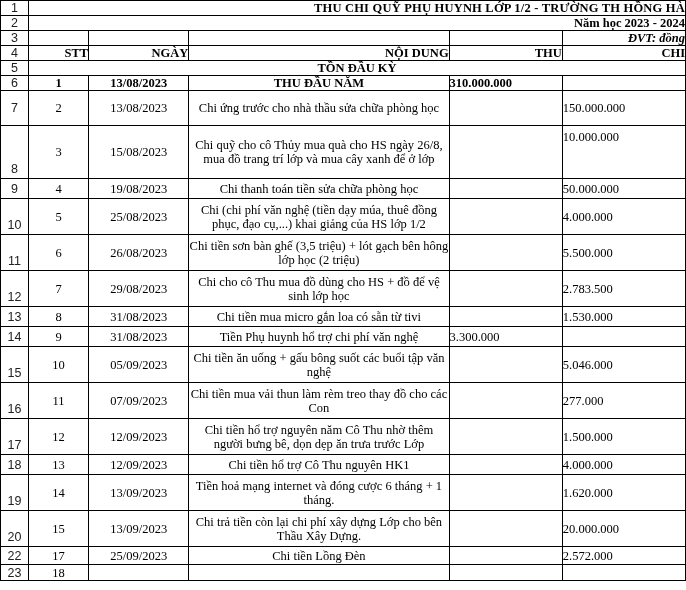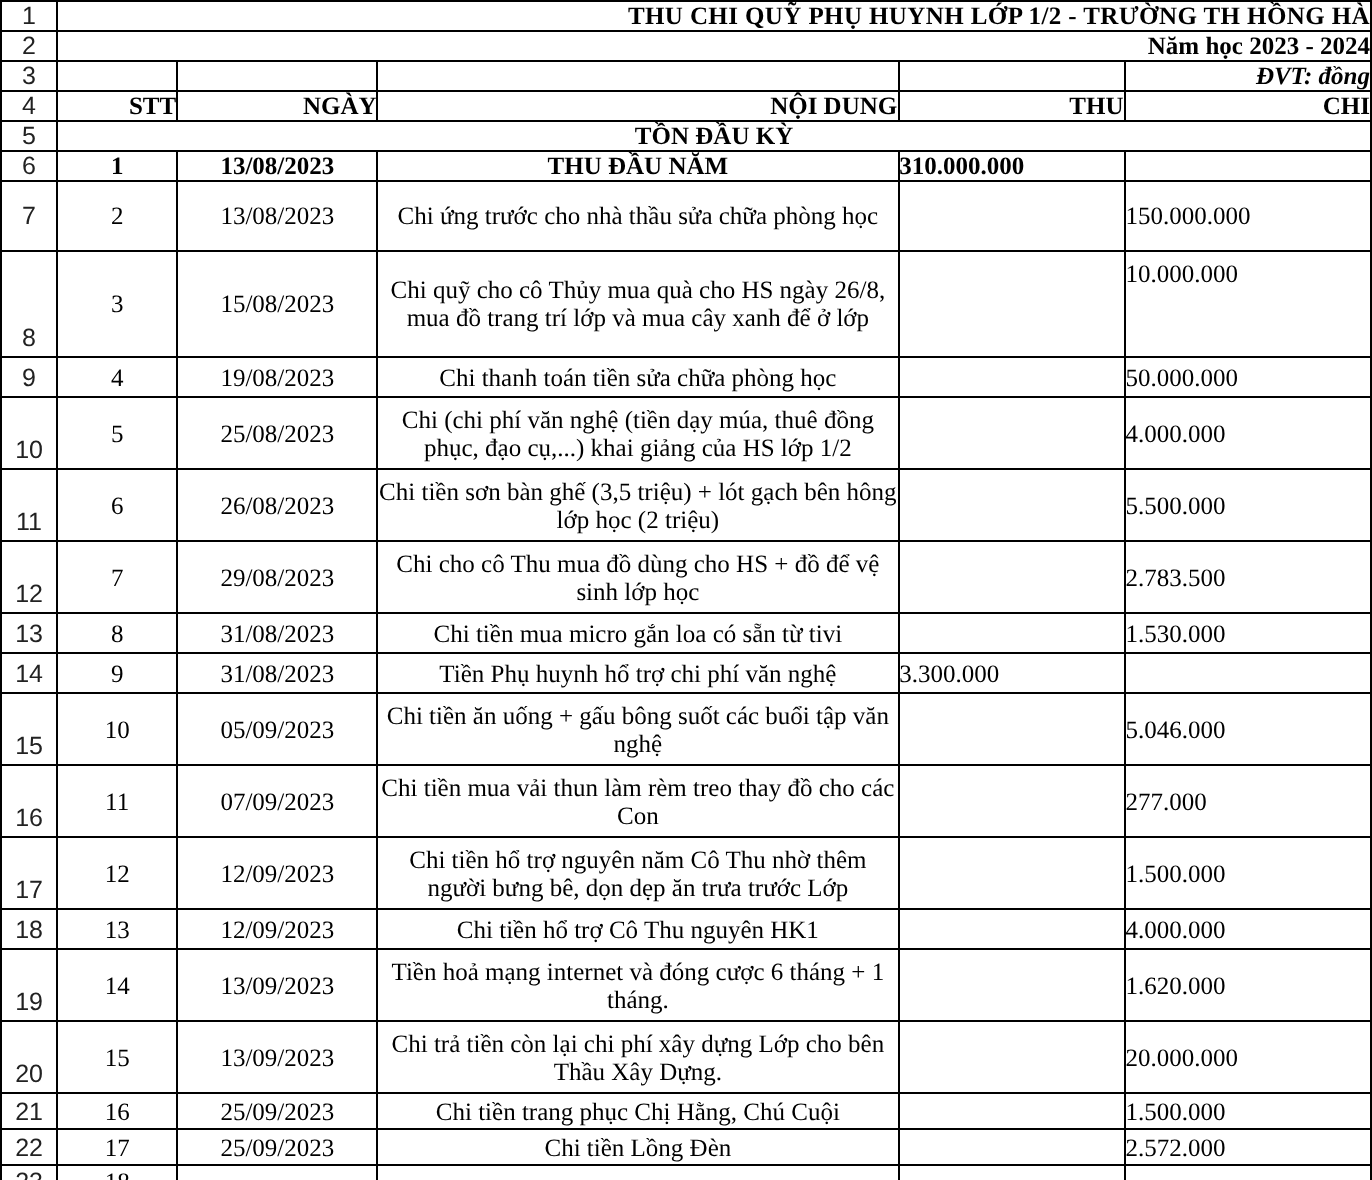--- a/index.html
+++ b/index.html
@@ -268,28 +268,20 @@
 
       <tr>
         <td class="rownum" style="height:33px;vertical-align:bottom;padding-bottom:2px">20</td>
         <td class="c cellpad">15</td>
         <td class="c cellpad">13/09/2023</td>
         <td class="desc">Chi trả tiền còn lại chi phí xây dựng Lớp cho bên Thầu Xây Dựng.</td>
         <td class="r cellpad"></td>
         <td class="r cellpad">20.000.000</td>
       </tr>
 
-      <tr>
-        <td class="rownum" style="height:17px">21</td>
-        <td class="c cellpad">16</td>
-        <td class="c cellpad">25/09/2023</td>
-        <td class="desc">Chi tiền trang phục Chị Hằng, Chú Cuội</td>
-        <td class="r cellpad"></td>
-        <td class="r cellpad">1.500.000</td>
-      </tr>
 
       <tr>
         <td class="rownum" style="height:17px">22</td>
         <td class="c cellpad">17</td>
         <td class="c cellpad">25/09/2023</td>
         <td class="desc">Chi tiền Lồng Đèn</td>
         <td class="r cellpad"></td>
         <td class="r cellpad">2.572.000</td>
       </tr>
 

